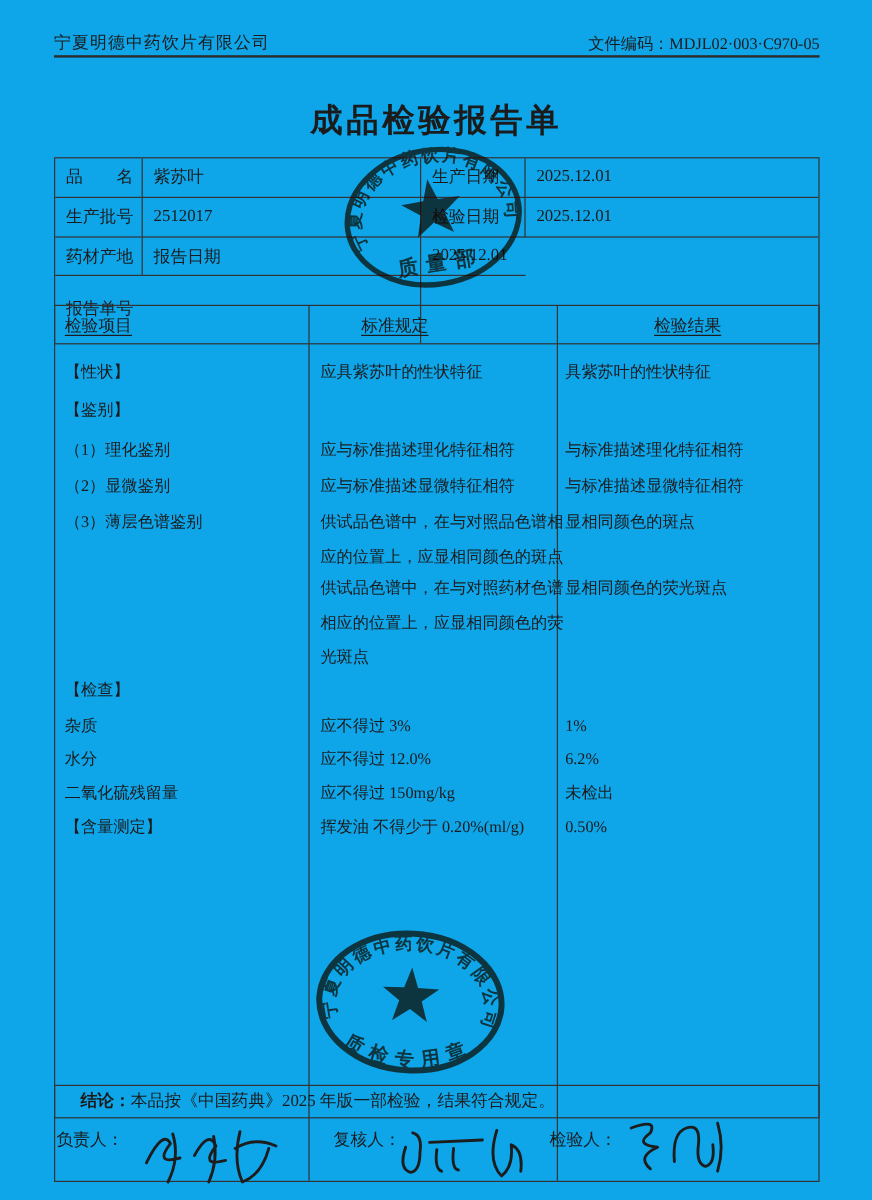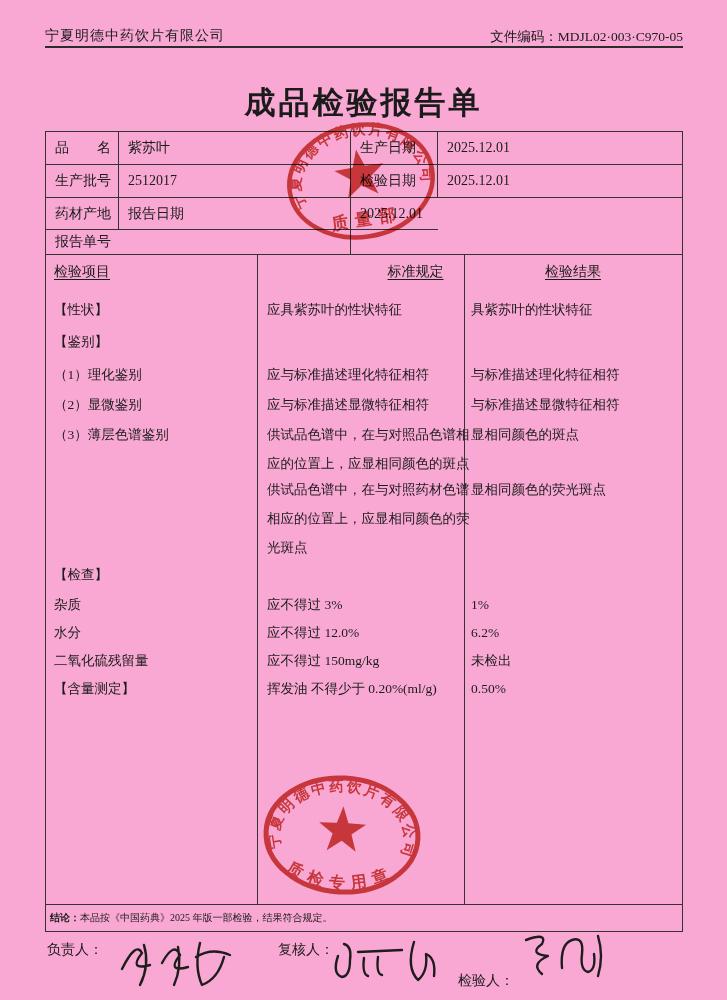--- a/index.html
+++ b/index.html
@@ -1,60 +1,60 @@
 <!DOCTYPE html>
 <html><head>
 <meta charset="utf-8">
 <style>
   html,body { margin:0; padding:0; background:#e8e8e8; }
   .page {
-    position:relative; width:727px; height:1000px; background:#f9a8d4;
+    position:relative; width:727px; height:1000px; background:#0ea5e9;
     font-family:"Liberation Serif","DejaVu Serif",serif; color:#1b1b1b;
     margin:0 auto; overflow:hidden;
   }
   
   .hdr-company { position:absolute; left:45px; top:27px; font-size:14px; letter-spacing:1px; }
   .hdr-code    { position:absolute; right:44px; top:28px; font-size:13.5px; }
   .hdr-rule    { position:absolute; left:45px; top:46px; width:638px; height:0; border-top:2px solid #2c2c2c; }
   .title { position:absolute; left:0; top:82px; width:727px; text-align:center;
-           font-size:31px; font-weight:bold; letter-spacing:3px; }
+           font-size:27px; font-weight:bold; letter-spacing:3px; }
   
   .info-table {
-    position:absolute; left:45px; top:131px; width:638px; height:124px;
+    position:absolute; left:45px; top:131px; width:638px; height:156px;
     display:grid; grid-template-columns:73px 232px 87px 1fr; grid-template-rows:33px 33px 32px 1fr;
     border:1px solid #333; box-sizing:border-box; font-size:14px;
   }
   .it-cell { border-right:1px solid #333; border-bottom:1px solid #333;
              display:flex; align-items:center; padding-left:9px; box-sizing:border-box; overflow:hidden; }
   .it-cell.no-r { border-right:none; }
   .it-cell.no-b { border-bottom:none; }
   .span-lab { grid-column:1 / 3; }
   .span-val { grid-column:3 / 5; }
   
-  .spec-table { position:absolute; left:45px; top:254px; width:638px; height:651px;
+  .spec-table { position:absolute; left:45px; top:254px; width:638px; height:731px;
                 border:1px solid #333; box-sizing:border-box; font-size:13.5px; }
   .vline { position:absolute; top:0; bottom:0; width:0; border-left:1px solid #333; }
   .vline.v1 { left:211px; } .vline.v2 { left:418px; }
   .spec-head { position:absolute; top:8px; font-size:14px; text-decoration:underline; text-underline-offset:3px; }
   .sh1 { left:8px; }
-  .sh2 { left:218px; width:207px; text-align:center;padding-left:48px; }
+  .sh2 { left:207px; width:207px; text-align:left;padding-left:48px; }
   .sh3 { left:418px; width:218px; text-align:center; }
   .sr { position:absolute; left:0; width:100%; height:0; }
   .sr .c1 { position:absolute; left:8px;   width:196px; line-height:29px;font-family:Liberation Serif, serif; }
   .sr .c2 { position:absolute; left:221px; width:206px; line-height:29px; }
   .sr .c3 { position:absolute; left:425px; width:205px; line-height:29px; }
   .r0{top:40px}.r1{top:72px}.r2{top:105px}.r3{top:135px}.r4{top:165px}.r5{top:220px}
   .r6{top:305px}.r7{top:335px}.r8{top:363px}.r9{top:391px}.r10{top:419px}
   
   .conclusion { position:absolute; left:45px; top:904px; width:638px; height:28px;
                 border:1px solid #333; box-sizing:border-box; display:flex; align-items:center;
-                padding-left:4px; font-size:10px; }
+                padding-left:21px; font-size:14px; }
   .conclusion .lab { font-weight:bold; }
   .sig-label { position:absolute; top:941px; font-size:14px; }
-  .sl1 { left:47px; } .sl2 { left:278px; } .sl3 { left:458px;margin-top:31px; }
+  .sl1 { left:47px; } .sl2 { left:278px; } .sl3 { left:458px; }
   .sig-svg { position:absolute; }
   .sig-svg path { stroke:#1d1d1d; stroke-width:2.4; fill:none; stroke-linecap:round; stroke-linejoin:round; }
   
   .stamp { position:absolute; mix-blend-mode:multiply; opacity:.88; }
   .stamp text { font-family:"Liberation Serif","DejaVu Serif",serif; font-weight:bold; }
 </style>
 </head>
 <body>
 
 <div class="page">

